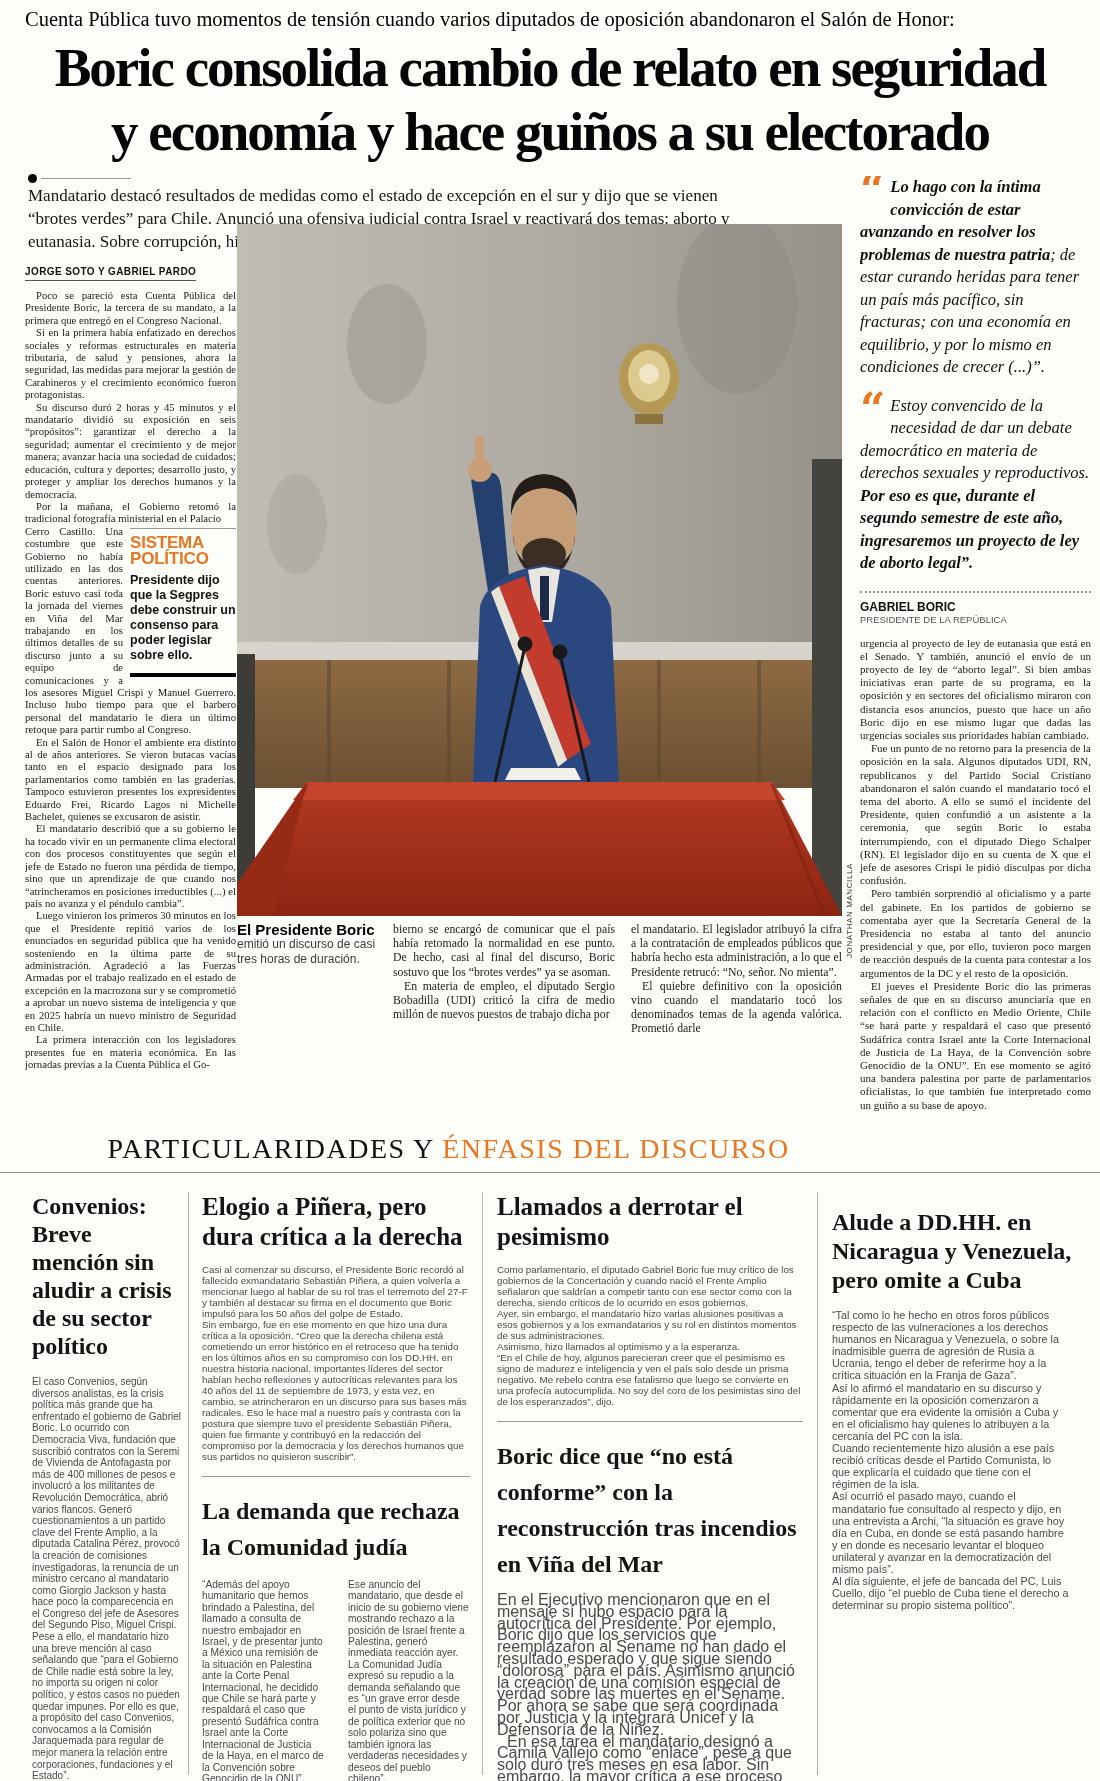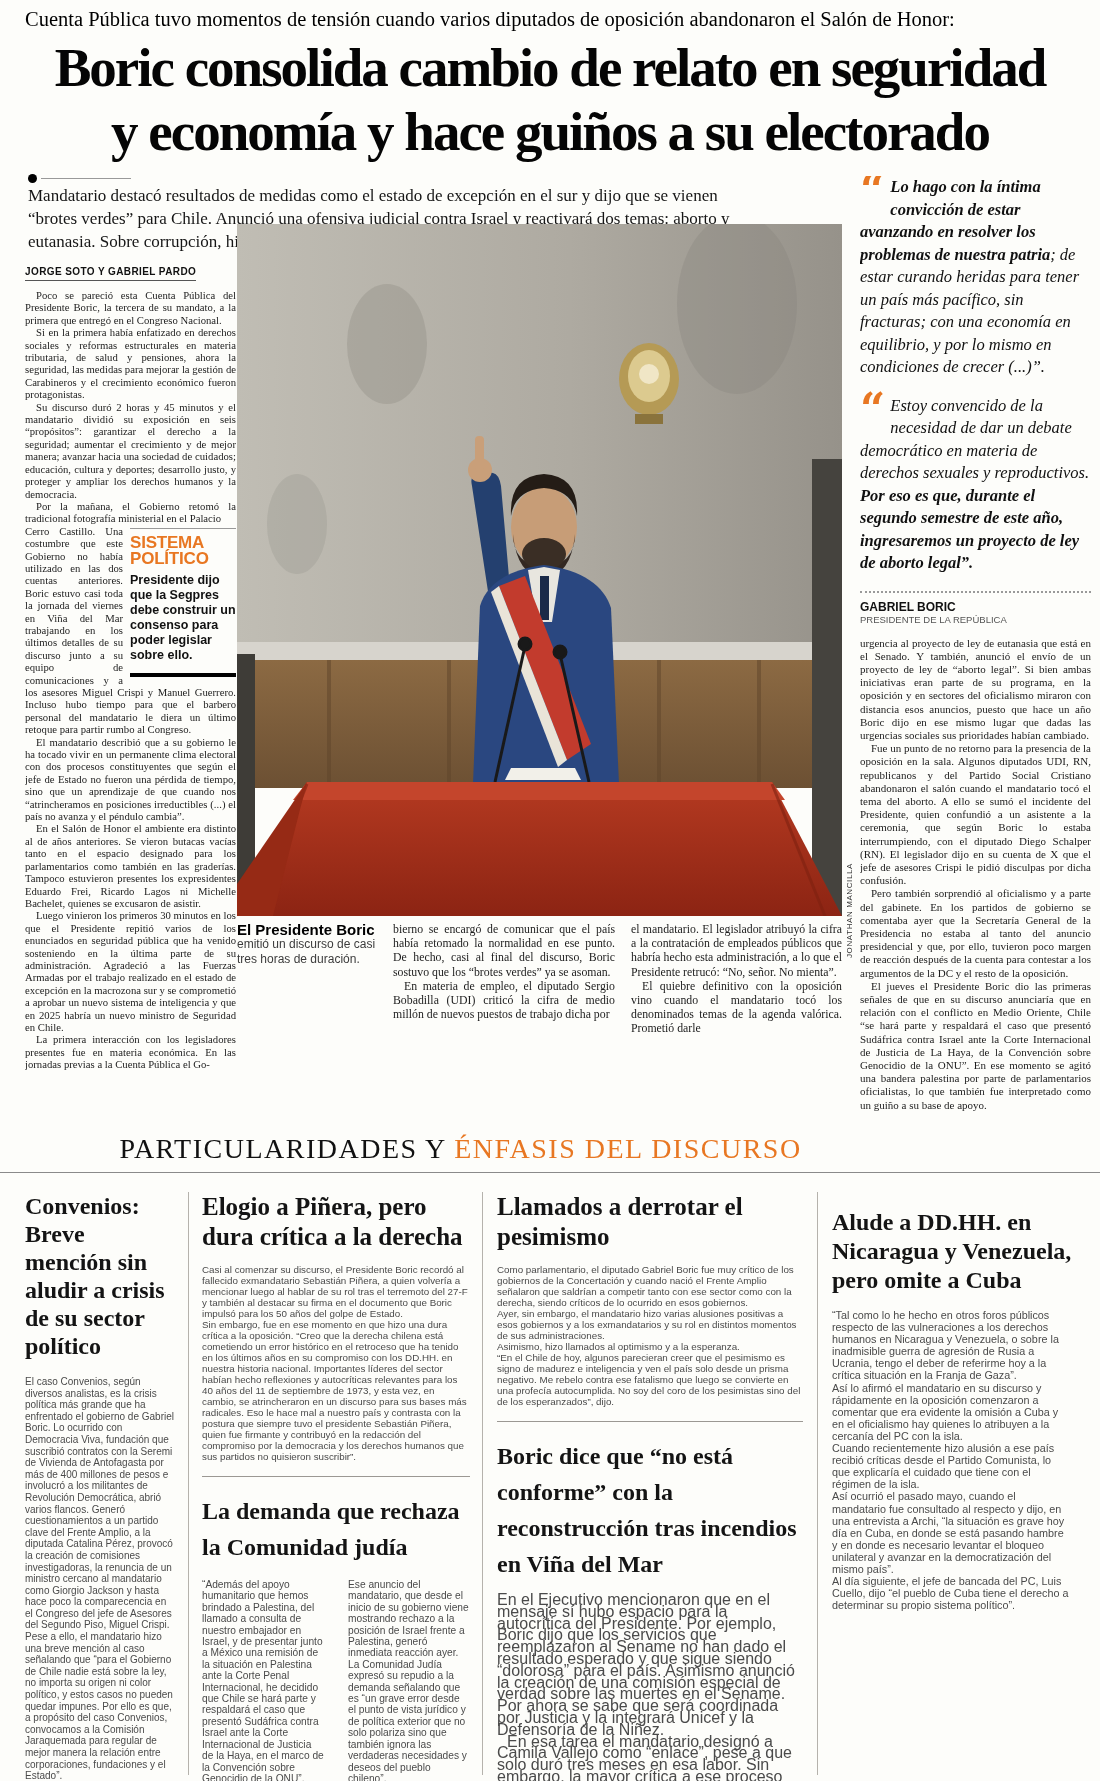--- a/index.html
+++ b/index.html
@@ -54,31 +54,31 @@
   .pull-quote { font-style:italic; font-size:16.5px; line-height:22.5px; color:#111; margin-bottom:16px; }
   .q-glyph { float:left; font-family:"DejaVu Serif", serif; font-style:normal; font-weight:bold;
     font-size:44px; line-height:30px; margin-right:5px; }
   .q-bold { font-weight:bold; }
   .dotted-rule { border-top:2px dotted #999; margin:2px 0 7px; }
   .attr-name { font-family:"Liberation Sans", sans-serif; font-weight:bold; font-size:12px; color:#111; }
   .attr-title { font-family:"Liberation Sans", sans-serif; font-size:9.5px; color:#555; margin-bottom:12px; }
   .right-body { font-size:11px; line-height:13.2px; color:#1c1c1c; }
 
   
-  .section-header { position:absolute; left:12px; top:1133px; width:897px; text-align:center;
+  .section-header { position:absolute; left:0; top:1133px; width:897px; text-align:center;
     font-size:28px; letter-spacing:1.5px; color:#111; }
   .section-rule { position:absolute; left:0; top:1172px; width:1100px; height:1px; background:#8a8a8a; }
 
   
   .vrule { position:absolute; top:1192px; height:583px; width:1px; background:#b5b2ac; }
   .feature { position:absolute; top:1192px; }
   .f-head { font-weight:bold; color:#141414; }
   .f-body { font-family:"Liberation Sans", sans-serif; color:#4a4a4a; }
   .f-body p { margin:0; }
-  .f1 { left:25px; width:150px; }
+  .f1 { left:32px; width:150px; }
   .f1 .f-head { font-size:24px; line-height:28px; }
   .f1 .f-body { margin-top:16px; font-size:10px; line-height:11.6px; }
   .f2 { left:202px; width:268px; }
   .f2 .f-head, .f3 .f-head { font-size:25px; line-height:30px; }
   .f2 .f-body { margin-top:12px; font-size:9.8px; line-height:11px; }
   .f-rule { border-top:1px solid #9b9893; margin:14px 0 16px; }
   .sub-head { font-weight:bold; font-size:24px; line-height:36px; color:#141414; }
   .mini-cols { display:flex; gap:24px; margin-top:14px; }
   .mini-col { width:128px; font-family:"Liberation Sans", sans-serif;
     font-size:10.2px; line-height:11.4px; color:#4a4a4a; }
@@ -114,22 +114,22 @@
   <div class="col-left bodytext">
     <p>Poco se pareció esta Cuenta Pública del Presidente Boric, la tercera de su mandato, a la primera que entregó en el Congreso Nacional.</p>
     <p>Si en la primera había enfatizado en derechos sociales y reformas estructurales en materia tributaria, de salud y pensiones, ahora la seguridad, las medidas para mejorar la gestión de Carabineros y el crecimiento económico fueron protagonistas.</p>
     <p>Su discurso duró 2 horas y 45 minutos y el mandatario dividió su exposición en seis “propósitos”: garantizar el derecho a la seguridad; aumentar el crecimiento y de mejor manera; avanzar hacia una sociedad de cuidados; educación, cultura y deportes; desarrollo justo, y proteger y ampliar los derechos humanos y la democracia.</p>
     <p>Por la mañana, el Gobierno retomó la tradicional fotografía ministerial en el Palacio</p>
     <aside class="sp-box">
       <div class="sp-title" style="color: rgb(232, 119, 34);">SISTEMA POLÍTICO</div>
       <div class="sp-text">Presidente dijo que la Segpres debe construir un consenso para poder legislar sobre ello.</div>
     </aside>
     <p class="noindent">Cerro Castillo. Una costumbre que este Gobierno no había utilizado en las dos cuentas anteriores. Boric estuvo casi toda la jornada del viernes en Viña del Mar trabajando en los últimos detalles de su discurso junto a su equipo de comunicaciones y a los asesores Miguel Crispi y Manuel Guerrero. Incluso hubo tiempo para que el barbero personal del mandatario le diera un último retoque para partir rumbo al Congreso.</p>
+    <p>En el Salón de Honor el ambiente era distinto al de años anteriores. Se vieron butacas vacías tanto en el espacio designado para los parlamentarios como también en las graderías. Tampoco estuvieron presentes los expresidentes Eduardo Frei, Ricardo Lagos ni Michelle Bachelet, quienes se excusaron de asistir.</p>
     <p>El mandatario describió que a su gobierno le ha tocado vivir en un permanente clima electoral con dos procesos constituyentes que según el jefe de Estado no fueron una pérdida de tiempo, sino que un aprendizaje de que cuando nos “atrincheramos en posiciones irreductibles (...) el país no avanza y el péndulo cambia”.</p>
-    <p>En el Salón de Honor el ambiente era distinto al de años anteriores. Se vieron butacas vacías tanto en el espacio designado para los parlamentarios como también en las graderías. Tampoco estuvieron presentes los expresidentes Eduardo Frei, Ricardo Lagos ni Michelle Bachelet, quienes se excusaron de asistir.</p>
     <p>Luego vinieron los primeros 30 minutos en los que el Presidente repitió varios de los enunciados en seguridad pública que ha venido sosteniendo en la última parte de su administración. Agradeció a las Fuerzas Armadas por el trabajo realizado en el estado de excepción en la macrozona sur y se comprometió a aprobar un nuevo sistema de inteligencia y que en 2025 habría un nuevo ministro de Seguridad en Chile.</p>
     <p>La primera interacción con los legisladores presentes fue en materia económica. En las jornadas previas a la Cuenta Pública el Go-</p>
   </div>
 
   <figure class="photo">
     <svg width="605" height="692" viewBox="0 0 605 692" xmlns="http://www.w3.org/2000/svg">
       <defs>
         <linearGradient id="wallG" x1="0" y1="0" x2="1" y2="0">
           <stop offset="0" stop-color="#c0bdb4"></stop>
             <stop offset="0.55" stop-color="#aeaaa1"></stop>

